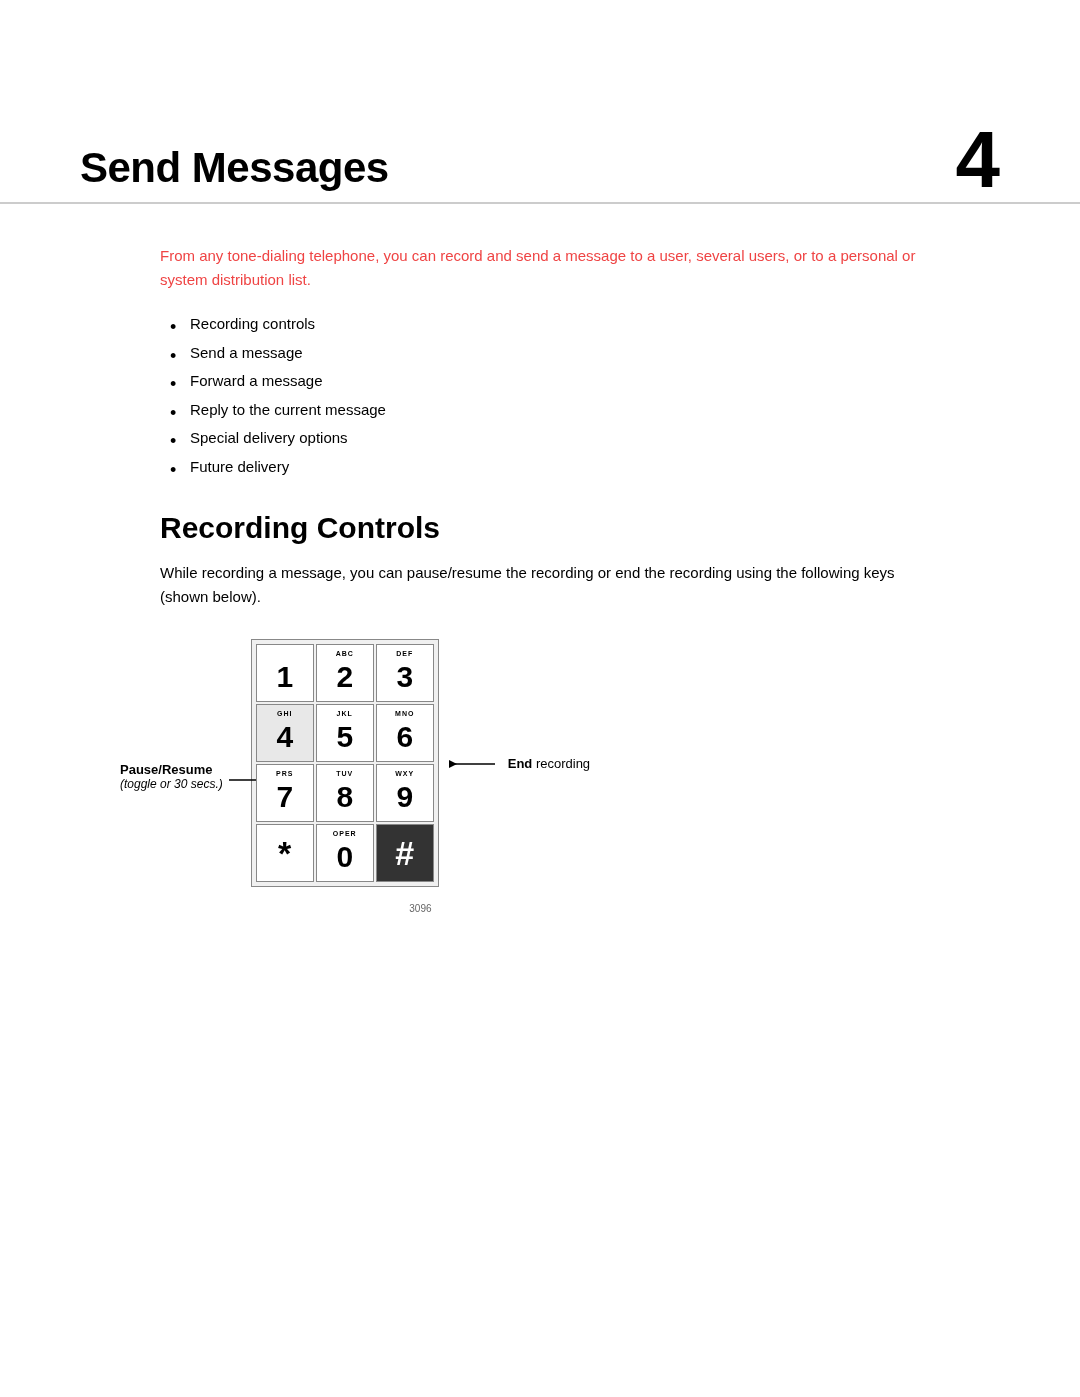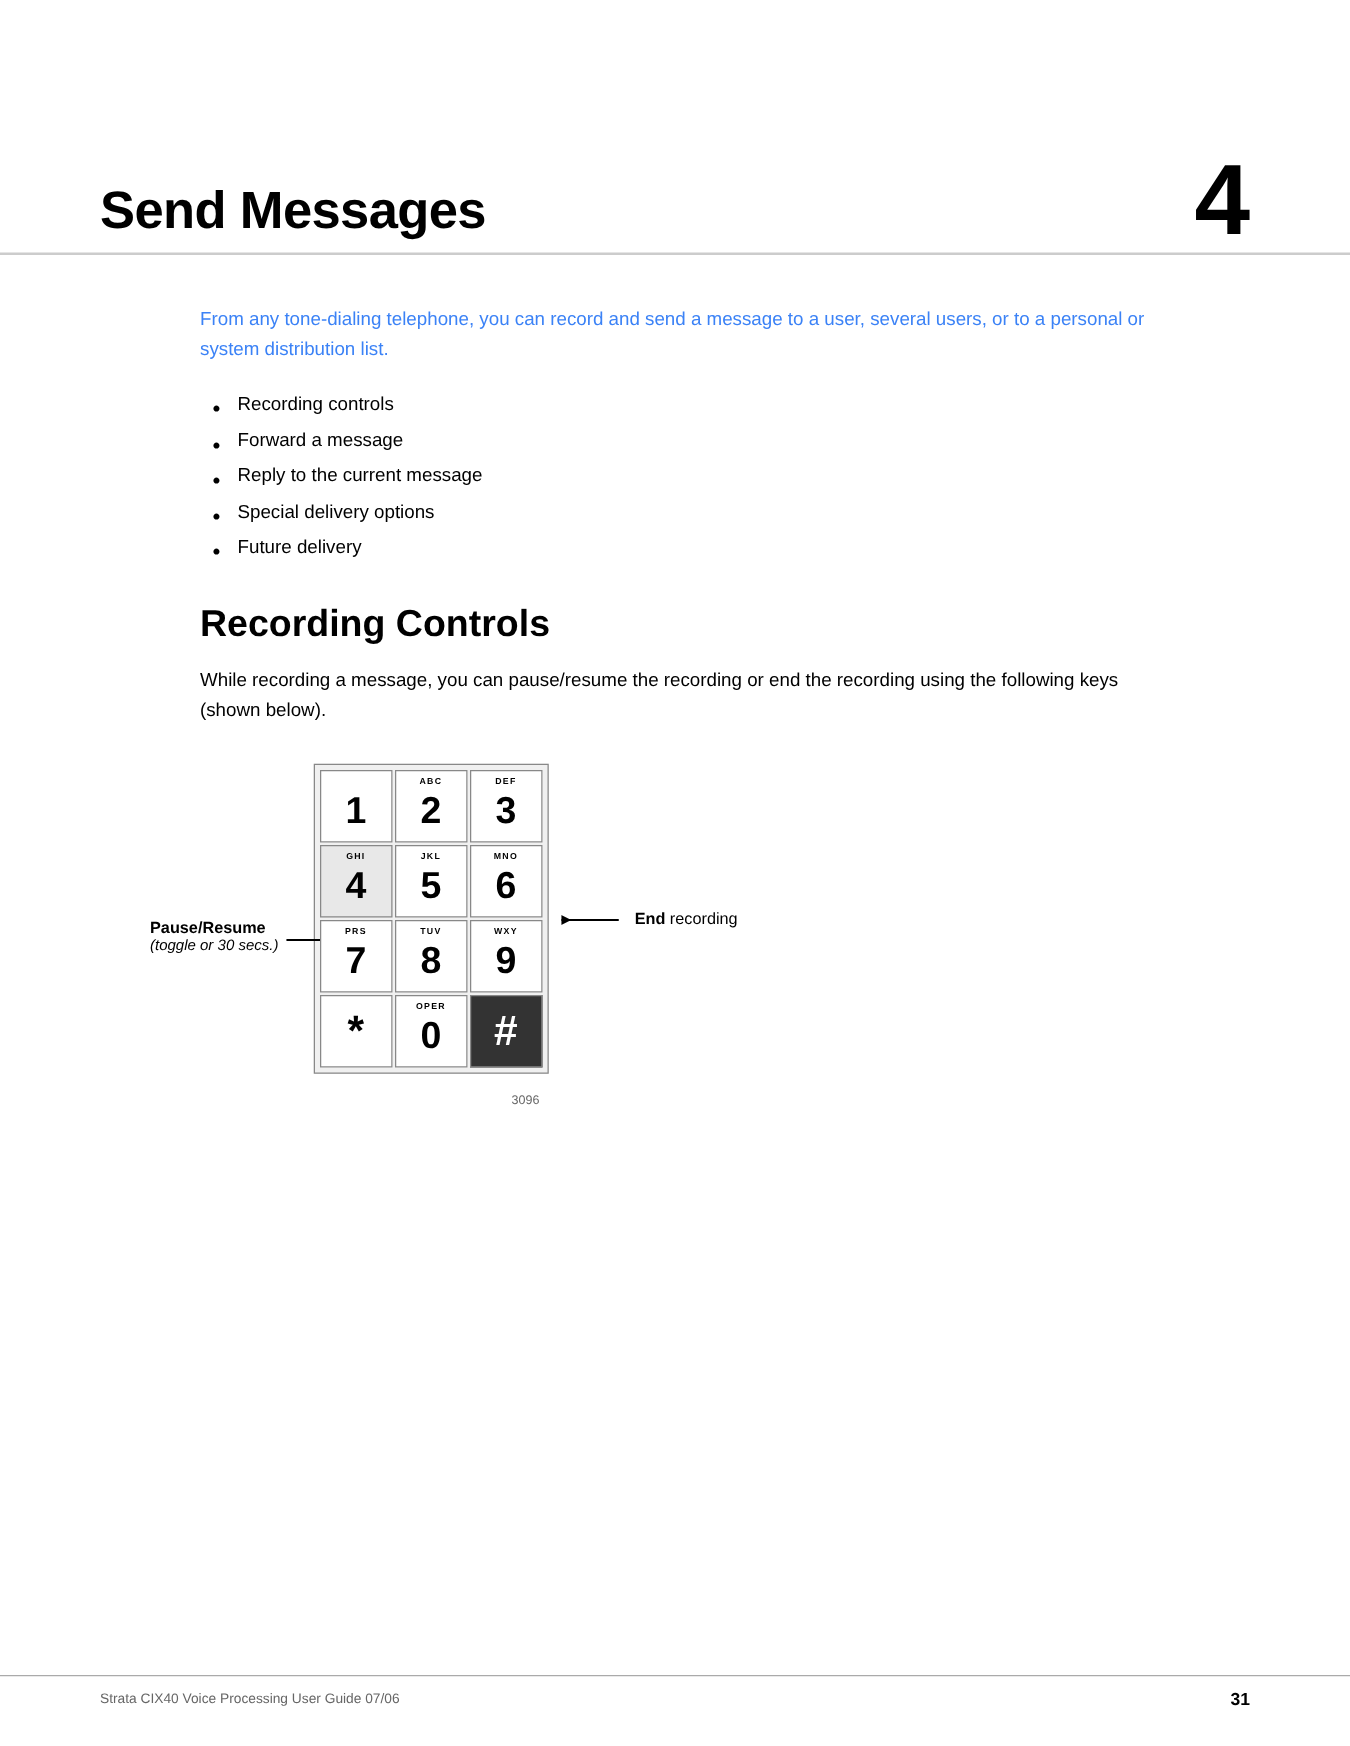--- a/index.html
+++ b/index.html
@@ -46,21 +46,21 @@
     }
 
     
     .content-area {
       padding: 40px 80px 40px 160px;
     }
 
     .intro-text {
       font-size: 15px;
       line-height: 1.6;
-      color: #3b82f6;
+      color: #ef4444;
       margin-bottom: 18px;
       max-width: 760px;
     }
 
     .chapter-covers {
       font-size: 15px;
       line-height: 1.6;
       margin-bottom: 10px;
     }
 
@@ -252,20 +252,21 @@
     <span class="chapter-number">4</span>
   </div>
 
   <div class="content-area">
 
     <p class="intro-text">From any tone-dialing telephone, you can record and send a message to a user, several users, or to a personal or system distribution list.</p>
 
 
     <ul class="bullet-list">
       <li><span>Recording controls</span></li>
+      <li><span>Send a message</span></li>
       <li><span>Forward a message</span></li>
       <li><span>Reply to the current message</span></li>
       <li><span>Special delivery options</span></li>
       <li><span>Future delivery</span></li>
     </ul>
 
     <h2 class="section-heading">Recording Controls</h2>
 
     <p class="section-intro">While recording a message, you can pause/resume the recording or end the recording using the following keys (shown below).</p>
 
@@ -352,18 +353,14 @@
           </div>
 
         </div>
         <div class="diagram-id">3096</div>
       </div>
 
     </div>
 
   </div>
 
-  <div class="page-footer">
-    <span class="footer-text">Strata CIX40 Voice Processing User Guide    07/06</span>
-    <span class="footer-page">31</span>
-  </div>
 
 </div>
 
 </body></html>

